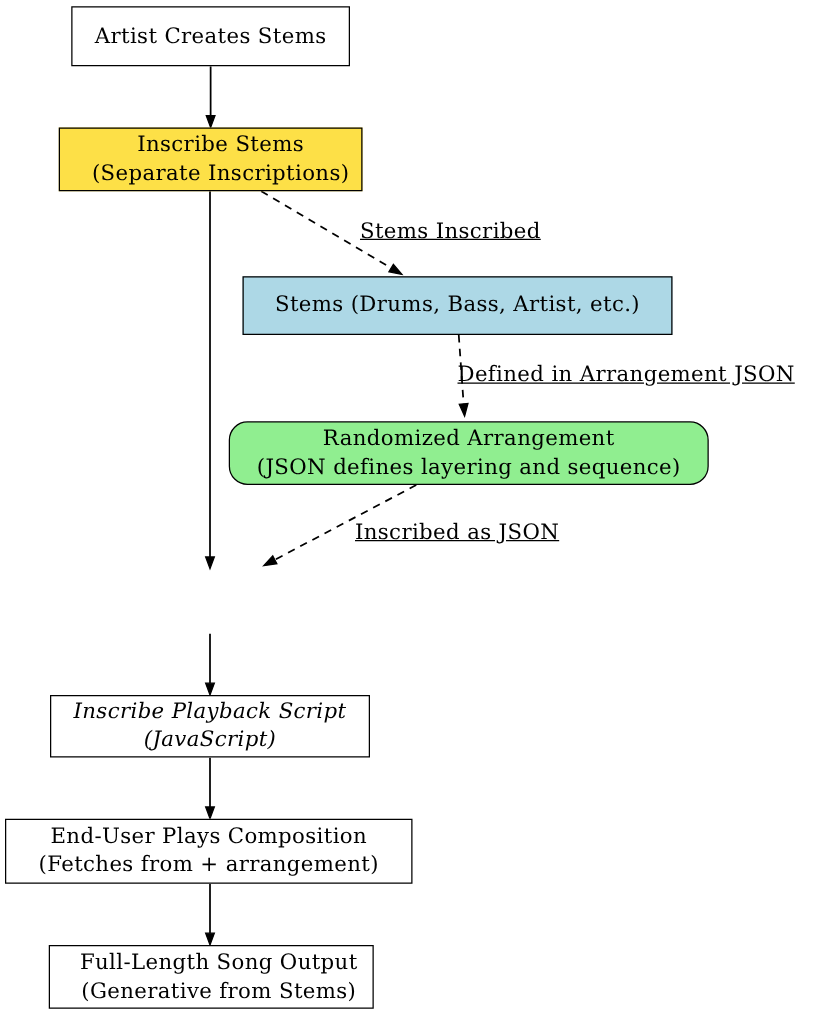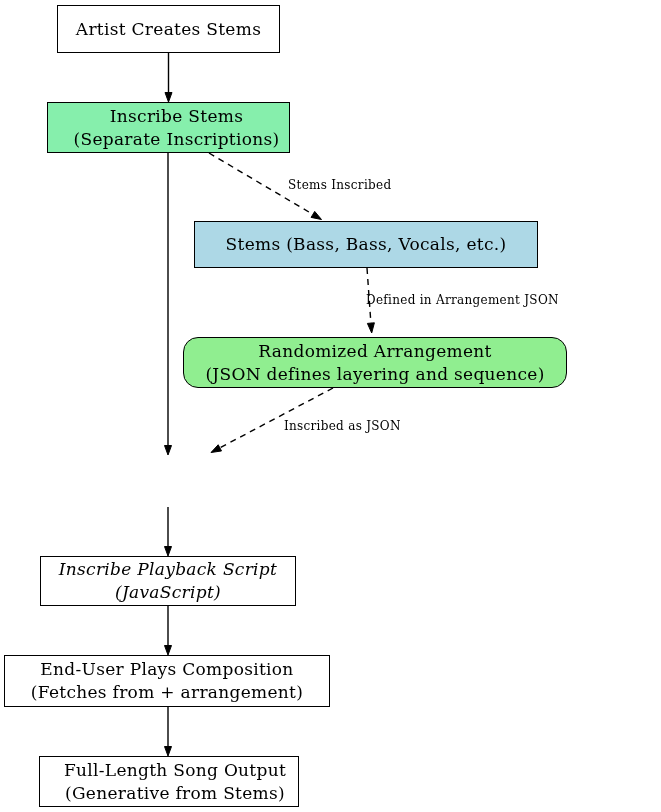--- a/index.html
+++ b/index.html
@@ -34,24 +34,25 @@
   }
   .node-label {
     white-space: pre-line;
     text-align: center;
     font-size: 17px;
     line-height: 23px;
     letter-spacing: 0.3px;
   }
   .edge-label {
     position: absolute;
-    font-size: 12px;
+    font-size: 17px;
     line-height: 20px;
     letter-spacing: 0.3px;
     white-space: nowrap;
+    text-decoration: underline;
   }
   
   #n-artist              { left: 57px;  top: 5px;   width: 223px; height: 48px; }
   #n-inscribe-stems      { left: 47px;  top: 102px; width: 243px; height: 51px; }
   #n-stems               { left: 194px; top: 221px; width: 344px; height: 47px; }
   #n-randomized          { left: 183px; top: 337px; width: 384px; height: 51px; }
   #n-inscribe-json       { left: 23px;  top: 455px; width: 289px; height: 52px; }
   #n-playback            { left: 40px;  top: 556px; width: 256px; height: 50px; }
   #n-enduser             { left: 4px;   top: 655px; width: 326px; height: 52px; }
   #n-output              { left: 39px;  top: 756px; width: 260px; height: 51px; }
@@ -105,27 +106,27 @@
     <g>
       <path d="M168,707 L168,746.5" stroke="#000000" stroke-width="1.4" fill="none"></path>
       <polygon points="164.5,746.5 171.5,746.5 168,756" fill="#000000" stroke="#000000"></polygon>
     </g>
   </svg>
 
   <div class="node" id="n-artist" style="background-color: rgb(255, 255, 255); align-items: center;">
     <span class="node-label">Artist Creates Stems</span>
   </div>
 
-  <div class="node" id="n-inscribe-stems" style="background-color: #86efac; padding-left: 16px;">
+  <div class="node" id="n-inscribe-stems" style="background-color: #fde047; padding-left: 16px;">
     <span class="node-label">Inscribe Stems
 (Separate Inscriptions)</span>
   </div>
 
   <div class="node" id="n-stems" style="background-color: rgb(173, 216, 230);">
-    <span class="node-label">Stems (Bass, Bass, Vocals, etc.)</span>
+    <span class="node-label">Stems (Drums, Bass, Artist, etc.)</span>
   </div>
 
   <div class="node" id="n-randomized" style="background-color: rgb(144, 238, 144); border-radius: 15px;">
     <span class="node-label">Randomized Arrangement
 (JSON defines layering and sequence)</span>
   </div>
 
 
   <div class="node" id="n-playback" style="background-color: rgb(255, 255, 255); font-style: italic;">
     <span class="node-label">Inscribe Playback Script

